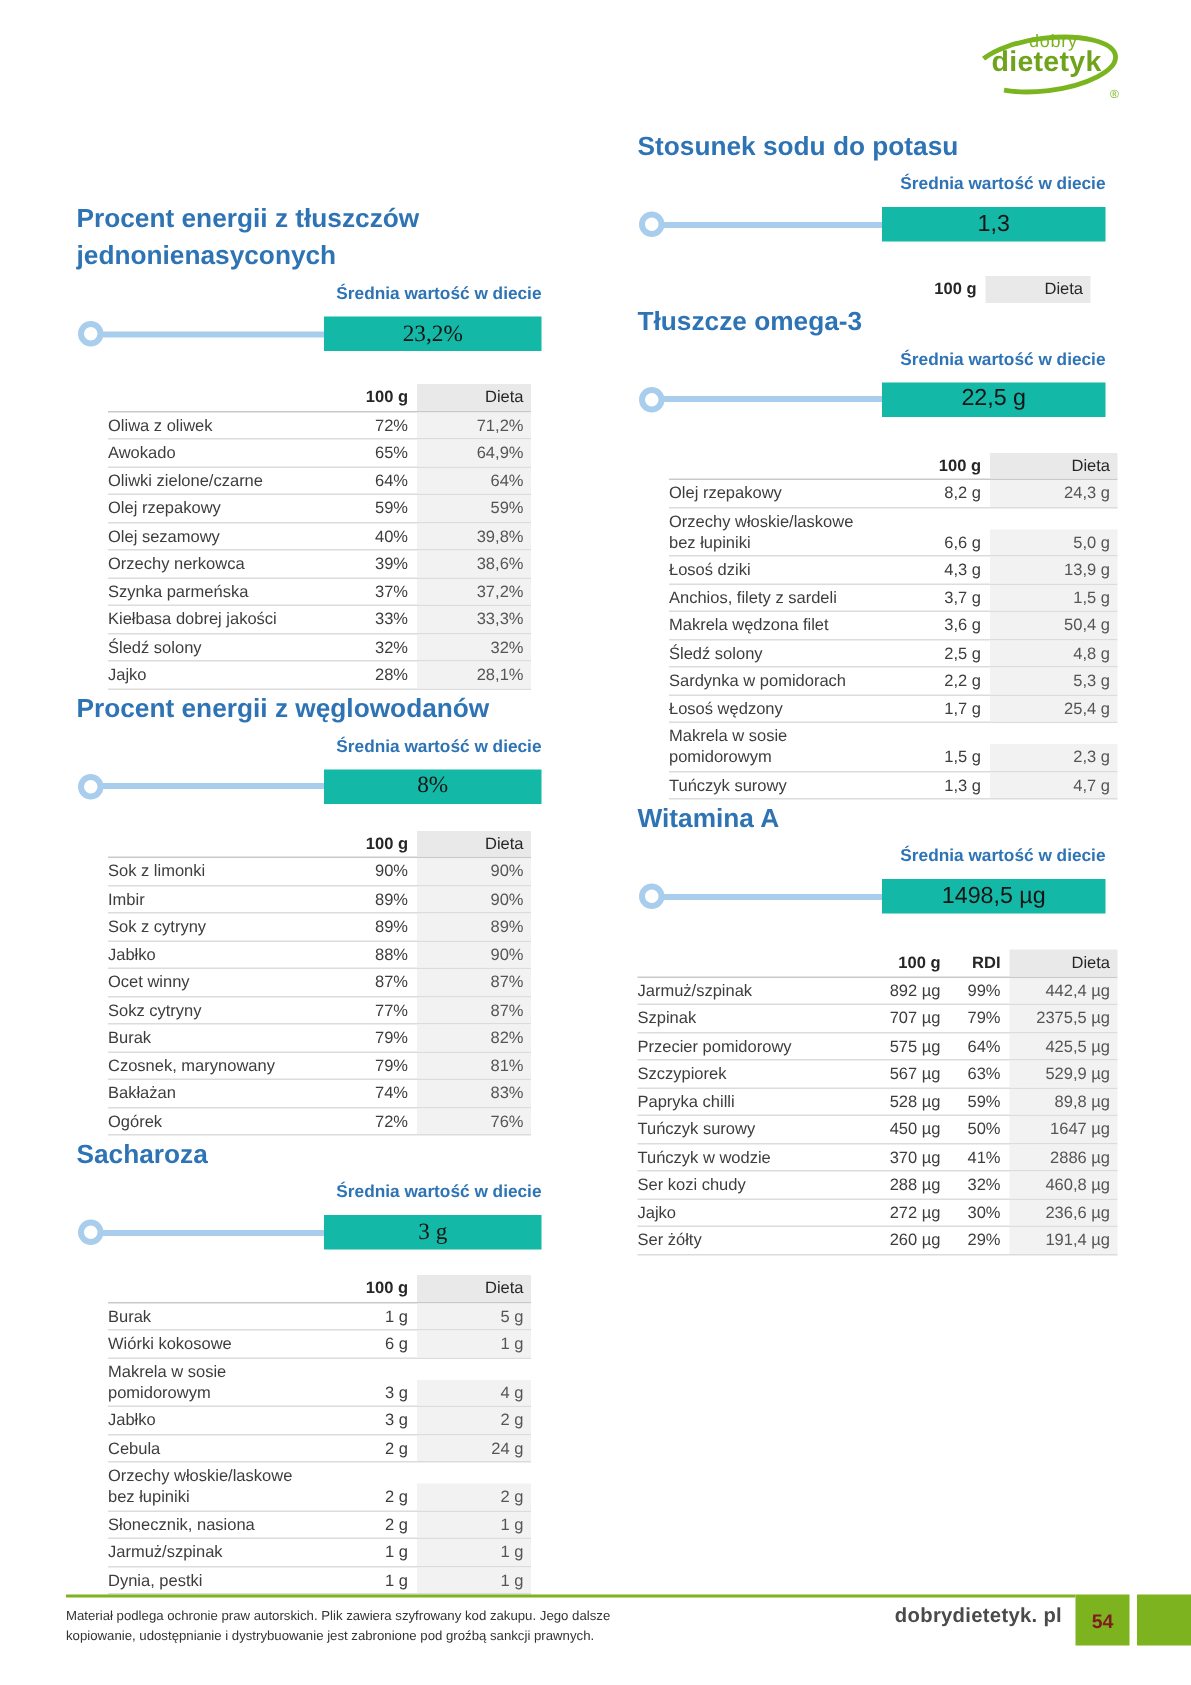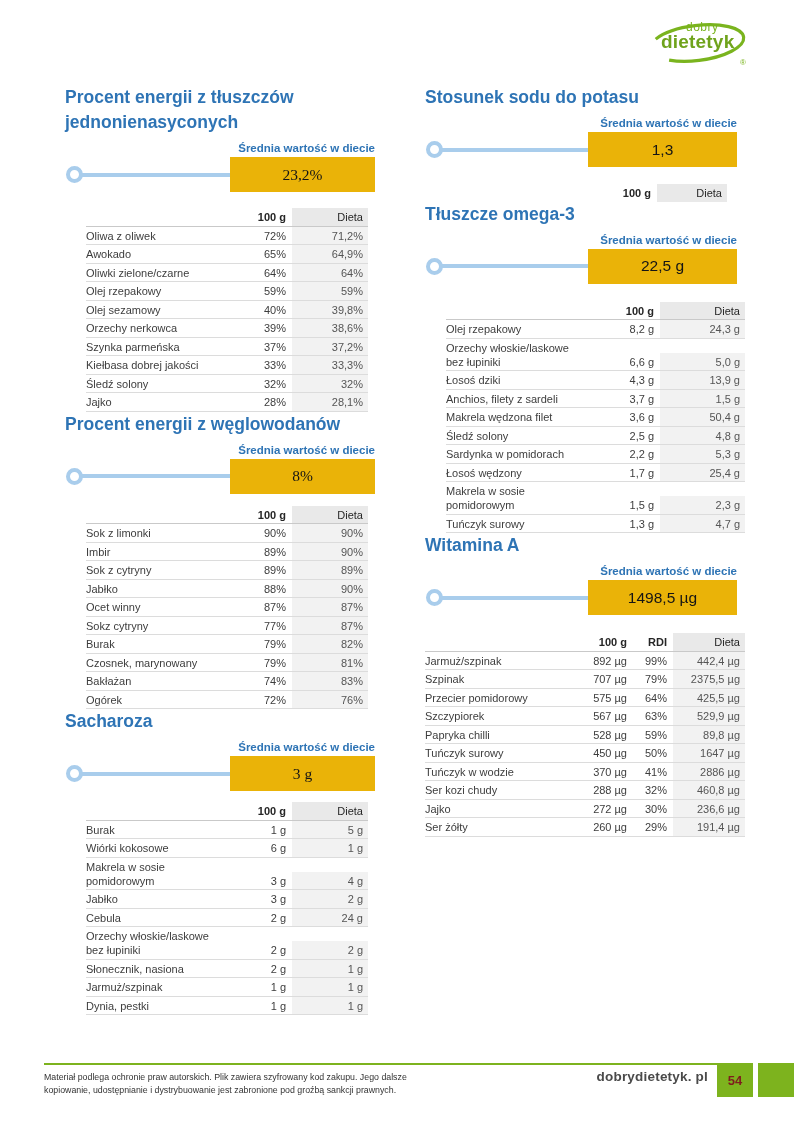--- a/index.html
+++ b/index.html
@@ -8,32 +8,32 @@
 
   
   .logo{position:absolute;left:646px;top:14px;width:104px;height:56px;}
   .logo svg{position:absolute;left:0;top:2px;}
   .logo-top{position:absolute;left:40px;top:6px;font-size:12px;color:#7ab41e;letter-spacing:.5px;}
   .logo-bottom{position:absolute;left:15px;top:17px;font-size:19px;font-weight:700;color:#6fa31c;letter-spacing:.2px;}
   .logo-reg{position:absolute;left:94px;top:44px;font-size:8px;color:#7ab41e;}
 
   
   .col{position:absolute;top:85px;}
-  .col-left{left:65px;width:310px;}
+  .col-left{left:51px;width:310px;margin-top:48px;}
   .col-right{left:425px;width:320px;}
 
   h2.sec-title{margin:0;font-size:17.5px;line-height:25px;font-weight:700;color:#2e74b5;}
 
   .avg-label{margin-top:6px;font-size:11.5px;font-weight:700;color:#2e74b5;text-align:right;line-height:15px;}
   .col-right .avg-label{padding-right:8px;}
 
   .lolli{margin-top:4px;height:29px;display:flex;align-items:center;}
   .lolli .dot{width:9px;height:9px;border:4px solid #a9cdec;border-radius:50%;background:#fff;flex:0 0 auto;margin-left:1px;}
   .lolli .track{flex:1 1 auto;height:4px;background:#a9cdec;margin-left:-1px;}
-  .vbox{flex:0 0 auto;height:35px;background:#eab308;display:flex;align-items:center;justify-content:center;
+  .vbox{flex:0 0 auto;height:23px;background:#14b8a6;display:flex;align-items:center;justify-content:center;
         font-size:15.5px;color:#151515;}
   .vbox-l{width:145px;font-family:Liberation Serif, serif;}
   .vbox-r{width:149px;margin-right:8px;}
 
   
   .tbl{font-size:11px;}
   .tbl .t-head,.tbl .t-row{display:grid;align-items:end;}
   .tbl .t-head{border-bottom:1px solid #c9c9c9;}
   .tbl .t-row{border-bottom:1px solid #dcdcdc;}
   .tbl .cell{padding:2px 0 1.5px 0;line-height:14px;}

